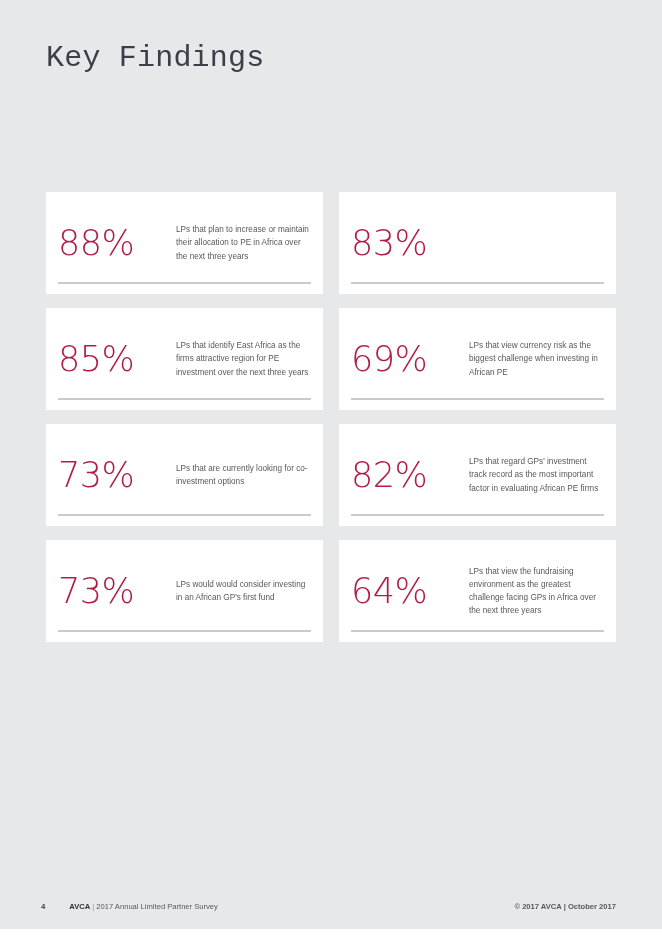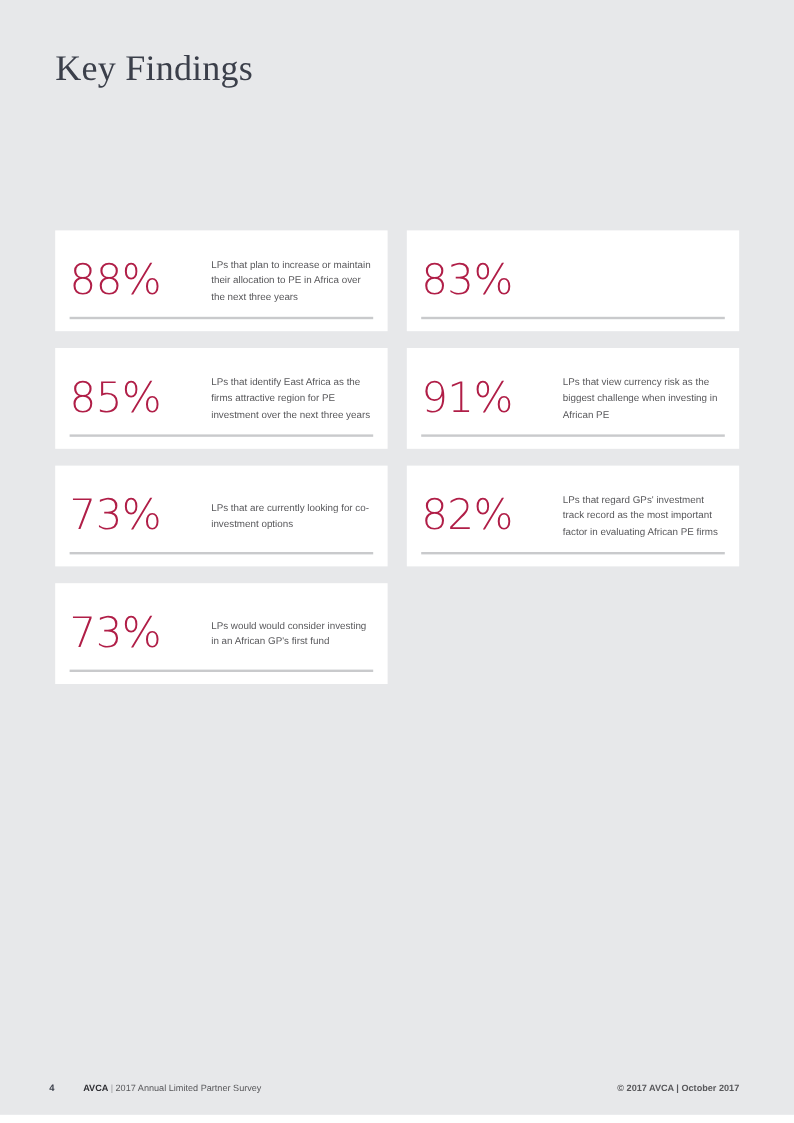--- a/index.html
+++ b/index.html
@@ -22,35 +22,35 @@
     background: #e7e8ea;
   }
   .page-title {
     position: absolute;
     left: 46px;
     top: 41px;
     font-size: 30px;
     font-weight: 300;
     letter-spacing: 0.2px;
     color: #3b3f4a;
-    font-family: Liberation Serif, serif;
+    font-family: Liberation Mono, monospace;
     font-weight: 400;
   }
   .cards {
     position: absolute;
     left: 46px;
     top: 192px;
     width: 570px;
     display: flex;
     flex-wrap: wrap;
     gap: 14px 16px;
   }
   .card {
     width: 277px;
-    height: 84px;
+    height: 102px;
     background: #ffffff;
     box-sizing: border-box;
     position: relative;
     padding: 12px 12px;
     display: flex;
     align-items: center;
   }
   .card-inner {
     display: flex;
     align-items: center;
@@ -159,21 +159,21 @@
     <div class="card">
       <div class="card-inner">
         <div class="stat">85%</div>
         <div class="desc">LPs that identify East Africa as the firms attractive region for PE investment over the next three years</div>
       </div>
       <div class="card-rule"></div>
     </div>
 
     <div class="card">
       <div class="card-inner">
-        <div class="stat">91%</div>
+        <div class="stat">69%</div>
         <div class="desc">LPs that view currency risk as the biggest challenge when investing in African PE</div>
       </div>
       <div class="card-rule"></div>
     </div>
 
     <div class="card">
       <div class="card-inner">
         <div class="stat">73%</div>
         <div class="desc">LPs that are currently looking for co-investment options</div>
       </div>
@@ -189,20 +189,27 @@
     </div>
 
     <div class="card">
       <div class="card-inner">
         <div class="stat">73%</div>
         <div class="desc">LPs would would consider investing in an African GP's first fund</div>
       </div>
       <div class="card-rule"></div>
     </div>
 
+    <div class="card">
+      <div class="card-inner">
+        <div class="stat">64%</div>
+        <div class="desc">LPs that view the fundraising environment as the greatest challenge facing GPs in Africa over the next three years</div>
+      </div>
+      <div class="card-rule"></div>
+    </div>
 
   </div>
 
   <div class="footer">
     <div class="footer-left">
       <span class="page-num">4</span><span class="brand">AVCA</span><span class="footer-sep">|</span><span>2017 Annual Limited Partner Survey</span>
     </div>
     <div class="footer-right">© 2017 AVCA | October 2017</div>
   </div>
 

